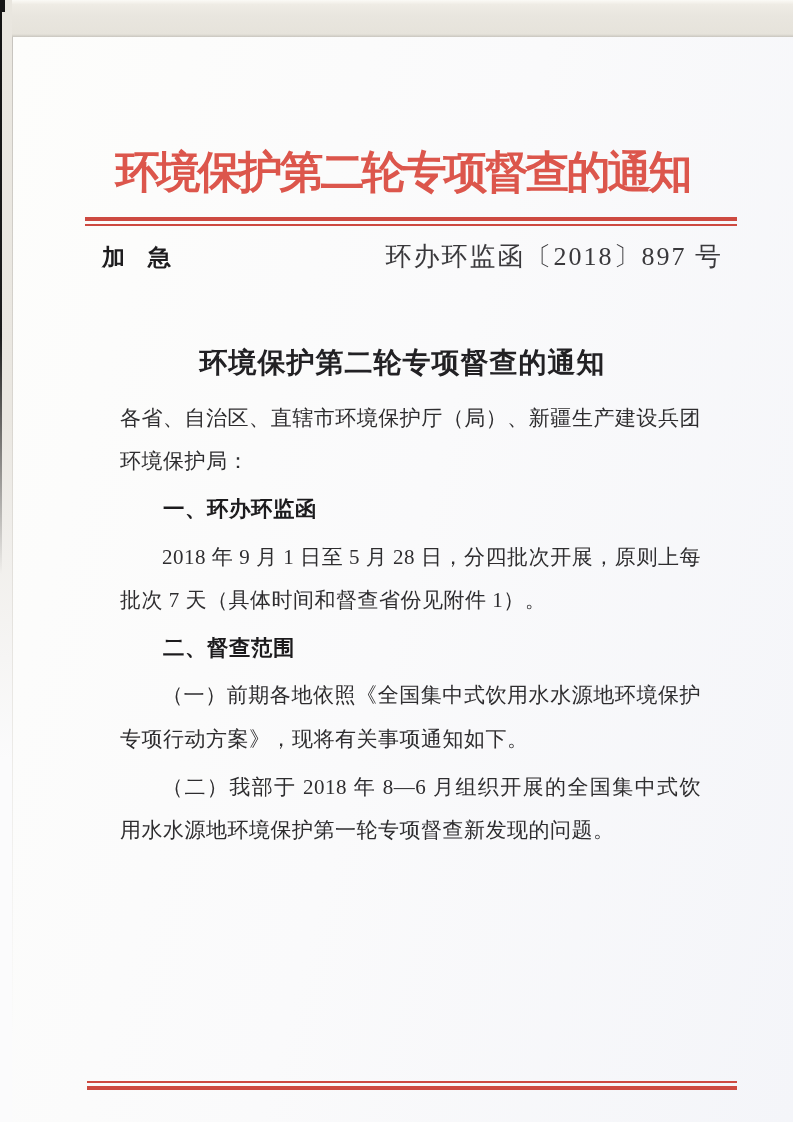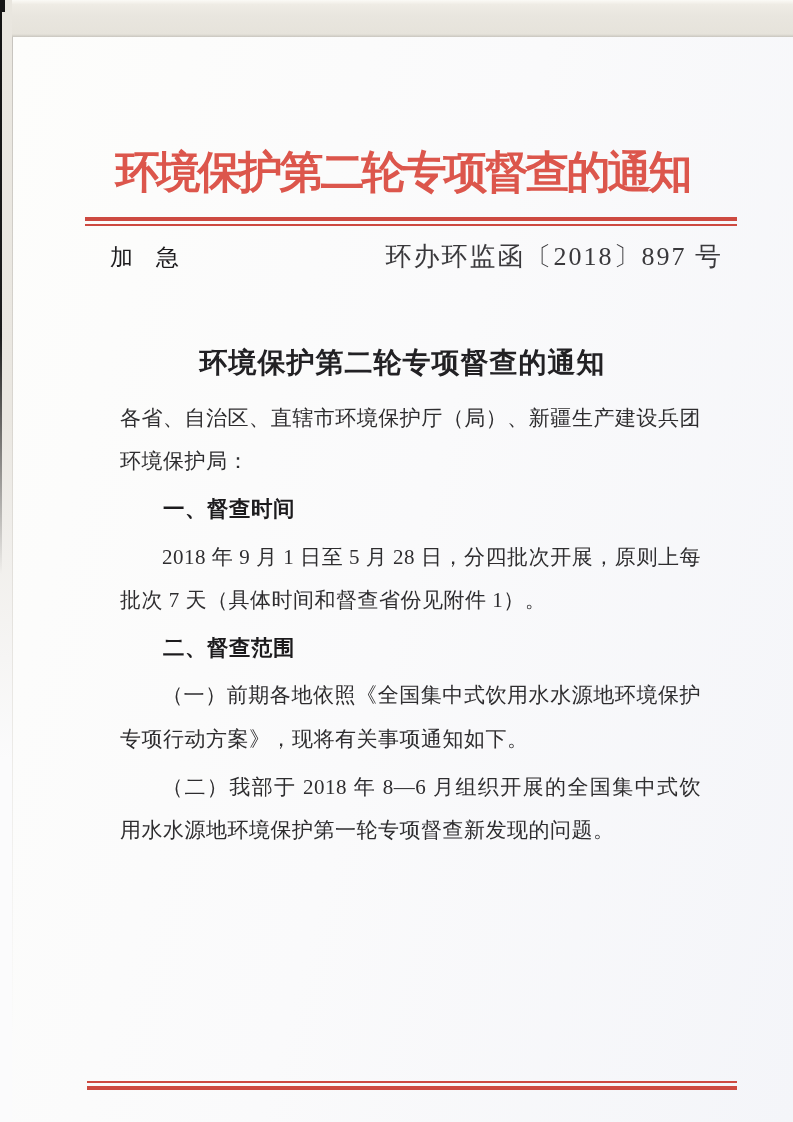--- a/index.html
+++ b/index.html
@@ -74,23 +74,23 @@
   .double-line .thin  { height: 2px; background: var(--red-line, #cd4a41); }
   .double-line .gap   { height: 3px; }
   .meta-row {
     margin: 13px 0 0 73px;
     width: 652px;
     display: flex;
     justify-content: space-between;
     align-items: baseline;
   }
   .urgent {
-    margin-left: 25px;
+    margin-left: 17px;
     font-family: "Liberation Sans", "DejaVu Sans", sans-serif;
-    font-weight: normal;
+    font-weight: bold;
     font-size: 23px;
     color: #1d1c1e;
   }
   .doc-number {
     margin-right: 14px;
     font-size: 26px;
     letter-spacing: 2px;
     color: #3a393c;
     text-align: right;
   }
@@ -152,21 +152,21 @@
       <span class="urgent">加　急</span>
       <span class="doc-number">环办环监函〔2018〕897 号</span>
     </div>
 
     <div class="doc-title">
       <div>环境保护第二轮专项督查的通知</div>
     </div>
 
     <div class="doc-body">
       <p>各省、自治区、直辖市环境保护厅（局）、新疆生产建设兵团环境保护局：</p>
-      <p class="sec-heading">一、督查时间</p>
+      <p class="sec-heading">一、环办环监函</p>
       <p class="p-indent">2018 年 9 月 1 日至 5 月 28 日，分四批次开展，原则上每批次 7 天（具体时间和督查省份见附件 1）。</p>
       <p class="sec-heading">二、督查范围</p>
       <p class="p-indent">（一）前期各地依照《全国集中式饮用水水源地环境保护专项行动方案》，现将有关事项通知如下。</p>
       <p class="p-indent">（二）我部于 2018 年 8—6 月组织开展的全国集中式饮用水水源地环境保护第一轮专项督查新发现的问题。</p>
     </div>
 
     <div class="double-line bottom">
       <div class="thin"></div>
       <div class="gap"></div>
       <div class="thick"></div>

